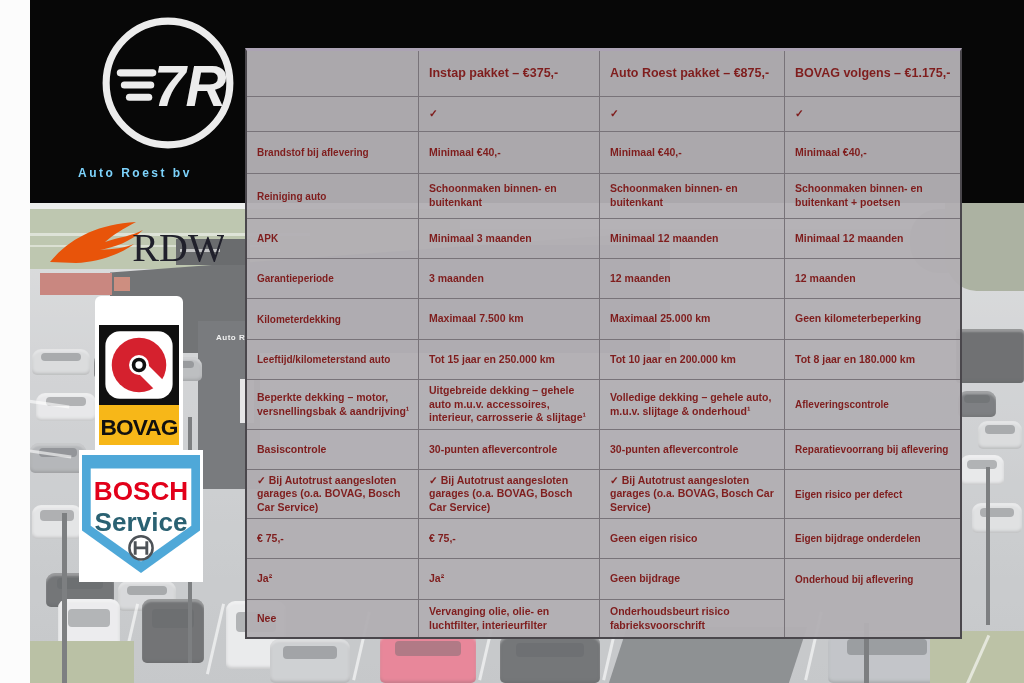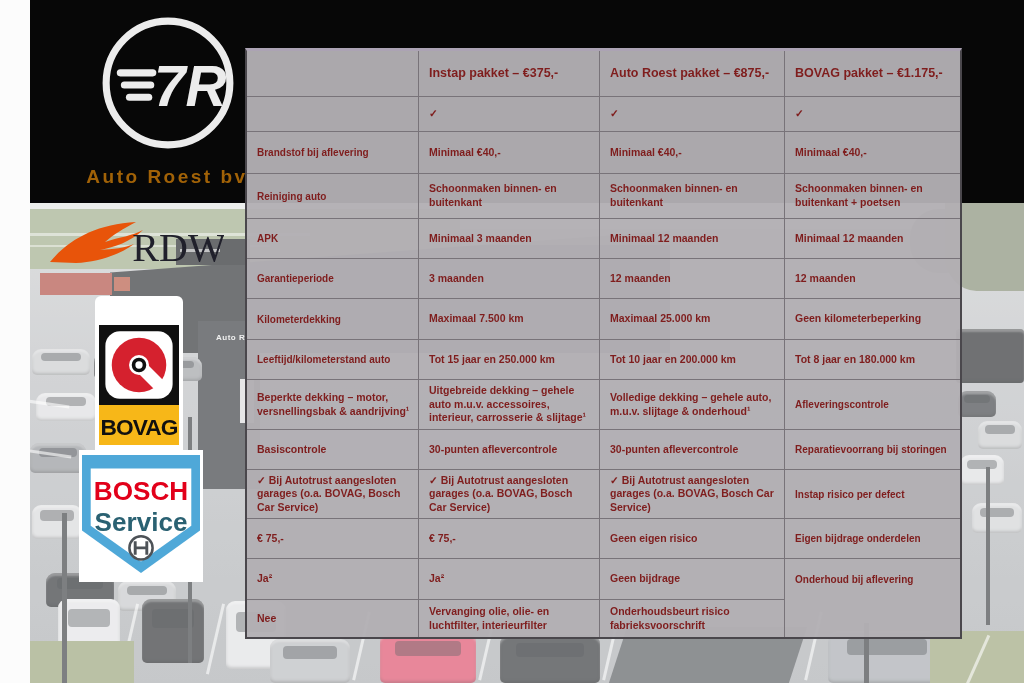--- a/index.html
+++ b/index.html
@@ -7,22 +7,22 @@
   #stage{position:relative;width:1024px;height:683px;overflow:hidden;background:#fff;
          font-family:"Liberation Sans",sans-serif;}
   i{display:block;position:absolute;font-style:normal;}
 
   
   .leftstrip{position:absolute;left:0;top:0;width:30px;height:683px;background:#fcfcfc;}
 
   
   .topband{position:absolute;left:30px;top:0;width:994px;height:203px;background:#070707;}
   .ar-logo{position:absolute;left:67px;top:12px;width:142px;height:142px;}
-  .ar-name{position:absolute;left:48px;top:166px;width:178px;text-align:center;
-           color:#a16207;font-size:19px;font-weight:600;letter-spacing:2.5px;}
+  .ar-name{position:absolute;left:48px;top:166px;width:178px;
+           color:#7dd3fc;font-size:12px;font-weight:600;letter-spacing:2.5px;}
 
   
   .photo{position:absolute;left:30px;top:203px;width:994px;height:480px;overflow:hidden;
          background:linear-gradient(180deg,#cccecf 0%,#bcbec1 35%,#b0b3b6 70%,#a9acaf 100%);}
   .car{border-radius:9px 9px 5px 5px;
        box-shadow:inset 0 3px 2px rgba(255,255,255,.28), inset 0 -2px 3px rgba(0,0,0,.22);}
   .car::after{content:"";position:absolute;left:16%;right:16%;top:16%;height:30%;
        background:rgba(22,27,32,.42);border-radius:4px;}
   .flat::after{display:none;}
   .pline{width:3px;background:rgba(255,255,255,.6);}
@@ -162,21 +162,21 @@
       <text x="61" y="80" text-anchor="middle" font-family="Liberation Sans,sans-serif" font-size="27" font-weight="bold" fill="#2A6172">Service</text>
       <circle cx="61" cy="98" r="12" fill="none" stroke="#4d5257" stroke-width="2.6"></circle>
       <path d="M55 91 V105 M67 91 V105 M55 98 H67" stroke="#4d5257" stroke-width="3" fill="none"></path>
     </svg>
   </div>
 
   <div class="pktable">
     <div class="h"></div>
     <div class="h">Instap pakket – €375,-</div>
     <div class="h">Auto Roest pakket – €875,-</div>
-    <div class="h">BOVAG pakket – €1.175,-</div>
+    <div class="h">BOVAG volgens – €1.175,-</div>
 
     <div class="l"></div>
     <div class="v">✓</div>
     <div class="v">✓</div>
     <div class="v">✓</div>
 
     <div class="l">Brandstof bij aflevering</div>
     <div class="v">Minimaal €40,-</div>
     <div class="v">Minimaal €40,-</div>
     <div class="v">Minimaal €40,-</div>
@@ -208,26 +208,26 @@
 
     <div class="v">Beperkte dekking – motor, versnellingsbak &amp; aandrijving¹</div>
     <div class="v">Uitgebreide dekking – gehele auto m.u.v. accessoires, interieur, carrosserie &amp; slijtage¹</div>
     <div class="v">Volledige dekking – gehele auto, m.u.v. slijtage &amp; onderhoud¹</div>
 
     <div class="l">Afleveringscontrole</div>
     <div class="v">Basiscontrole</div>
     <div class="v">30-punten aflevercontrole</div>
     <div class="v">30-punten aflevercontrole</div>
 
-    <div class="l">Reparatievoorrang bij storingen</div>
+    <div class="l">Reparatievoorrang bij aflevering</div>
     <div class="v">✓ Bij Autotrust aangesloten garages (o.a. BOVAG, Bosch Car Service)</div>
     <div class="v">✓ Bij Autotrust aangesloten garages (o.a. BOVAG, Bosch Car Service)</div>
     <div class="v">✓ Bij Autotrust aangesloten garages (o.a. BOVAG, Bosch Car Service)</div>
 
-    <div class="l">Instap risico per defect</div>
+    <div class="l">Eigen risico per defect</div>
     <div class="v">€ 75,-</div>
     <div class="v">€ 75,-</div>
     <div class="v">Geen eigen risico</div>
 
     <div class="l">Eigen bijdrage onderdelen</div>
     <div class="v">Ja²</div>
     <div class="v">Ja²</div>
     <div class="v">Geen bijdrage</div>
 
     <div class="l">Onderhoud bij aflevering</div>

